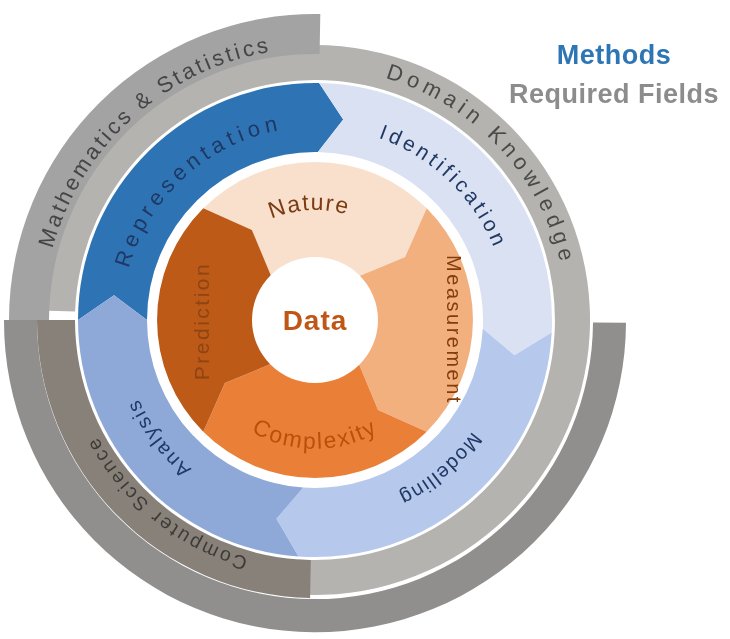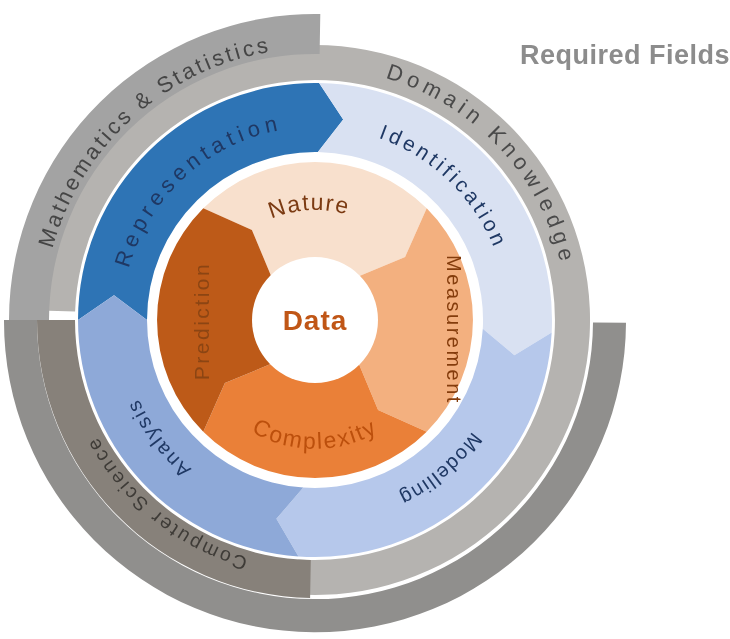--- a/index.html
+++ b/index.html
@@ -58,15 +58,16 @@
       <text font-size="22" letter-spacing="5" fill="#1F3864" text-anchor="middle"><textPath startOffset="50%" href="#tp-representation" xlink:href="#tp-representation">Representation</textPath></text>
       <text font-size="21" letter-spacing="3.5" fill="#1F3864" text-anchor="middle"><textPath startOffset="50%" href="#tp-identification" xlink:href="#tp-identification">Identification</textPath></text>
       <text font-size="20" letter-spacing="1.5" fill="#1F3864" text-anchor="middle"><textPath startOffset="50%" href="#tp-modelling" xlink:href="#tp-modelling">Modelling</textPath></text>
       <text font-size="20" letter-spacing="2" fill="#1F3864" text-anchor="middle"><textPath startOffset="50%" href="#tp-analysis" xlink:href="#tp-analysis">Analysis</textPath></text>
       <text font-size="23" letter-spacing="1.5" fill="#7B3A12" text-anchor="middle"><textPath startOffset="50%" href="#tp-nature" xlink:href="#tp-nature">Nature</textPath></text>
       <text transform="translate(452,330) rotate(90)" text-anchor="middle" dominant-baseline="middle" font-size="20" letter-spacing="2.5" fill="#843C0C">Measurement</text>
       <text font-size="23" letter-spacing="2" fill="#BC4F0C" text-anchor="middle"><textPath startOffset="50%" href="#tp-complexity" xlink:href="#tp-complexity">Complexity</textPath></text>
       <text transform="translate(203,321) rotate(-90)" text-anchor="middle" dominant-baseline="middle" font-size="21" letter-spacing="2.5" fill="#8C4513">Prediction</text>
     </svg>
   <div class="legend">
-    <div style="color: rgb(140, 140, 140); text-align: right;">Required Fields</div>
+    <div style="color: rgb(46, 117, 182);">Methods</div>
+    <div style="color: rgb(140, 140, 140);">Required Fields</div>
   </div>
 </div>
 
 </body></html>

